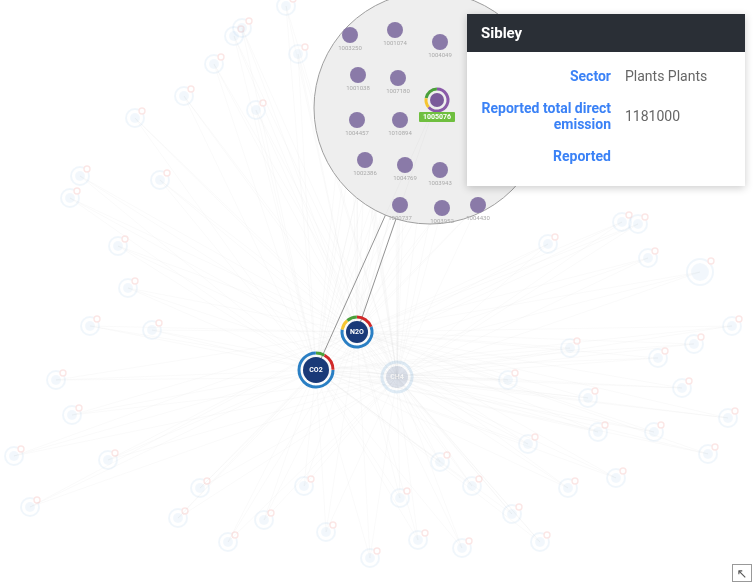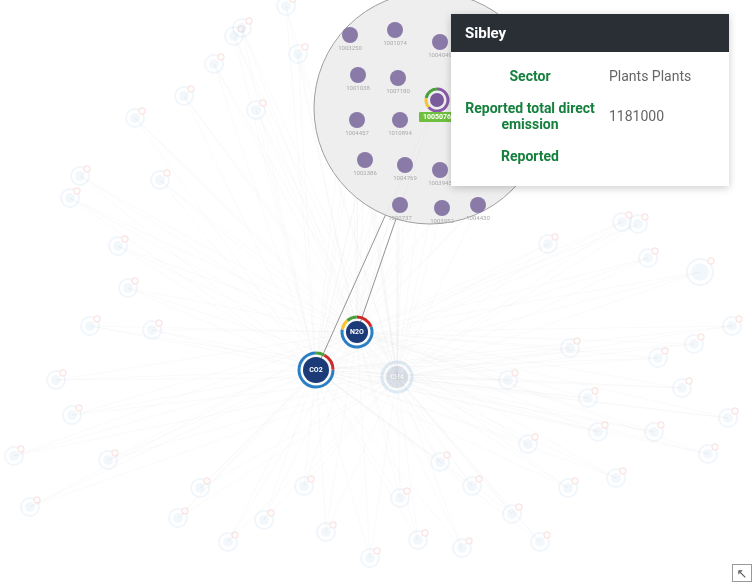--- a/index.html
+++ b/index.html
@@ -12,25 +12,25 @@
 .node-core{fill:#a8cdec}
 .node-badge{fill:#fff;stroke:#e85850;stroke-width:1.4}
 .cluster-circle{fill:#eee;stroke:#999;stroke-width:1;opacity:.95}
 .cluster-node{fill:#8a7aa8}
 .cluster-label{font-size:6px;fill:#aaa;text-anchor:middle}
 .hn-ring{fill:none;stroke-width:3}
 .hn-inner{fill:#1a3a78}
 .hn-label{font-size:7px;font-weight:700;fill:#fff;text-anchor:middle;dominant-baseline:middle}
 .hl-label-bg{fill:#6fbf3f}
 .hl-label-txt{font-size:7px;font-weight:700;fill:#fff;text-anchor:middle;dominant-baseline:middle}
-.tooltip{position:absolute;top:14px;left:451px;width:278px;background:#fff;box-shadow:0 2px 8px rgba(0,0,0,.2);z-index:10}
+.tooltip{position:absolute;top:14px;left:467px;width:278px;background:#fff;box-shadow:0 2px 8px rgba(0,0,0,.2);z-index:10}
 .tt-head{background:#2a2f36;color:#fff;font-weight:700;padding:10px 14px;font-size:15px}
 .tt-body{padding:8px 14px 14px}
 .tt-row{display:flex;align-items:center;padding:8px 0;gap:14px}
-.tt-k{flex:0 0 130px;text-align:center;font-weight:700;font-size:14px;color:#15803d}
+.tt-k{flex:0 0 130px;text-align:right;font-weight:700;font-size:14px;color:#3b82f6}
 .tt-v{flex:1;font-size:14px;color:#666}
 .corner-icon{position:absolute;bottom:2px;right:2px;width:20px;height:18px;border:1px solid #999;display:flex;align-items:center;justify-content:center;cursor:pointer;font-size:13px;color:#555;background:#fff}
 </style>
 </head>
 <body>
 
 <svg class="graph-canvas" viewBox="0 0 754 584">
   <g id="edges">
       <line x1="14" y1="456" x2="357" y2="332" class="edge faded"></line>
       <line x1="14" y1="456" x2="316" y2="370" class="edge faded"></line>

